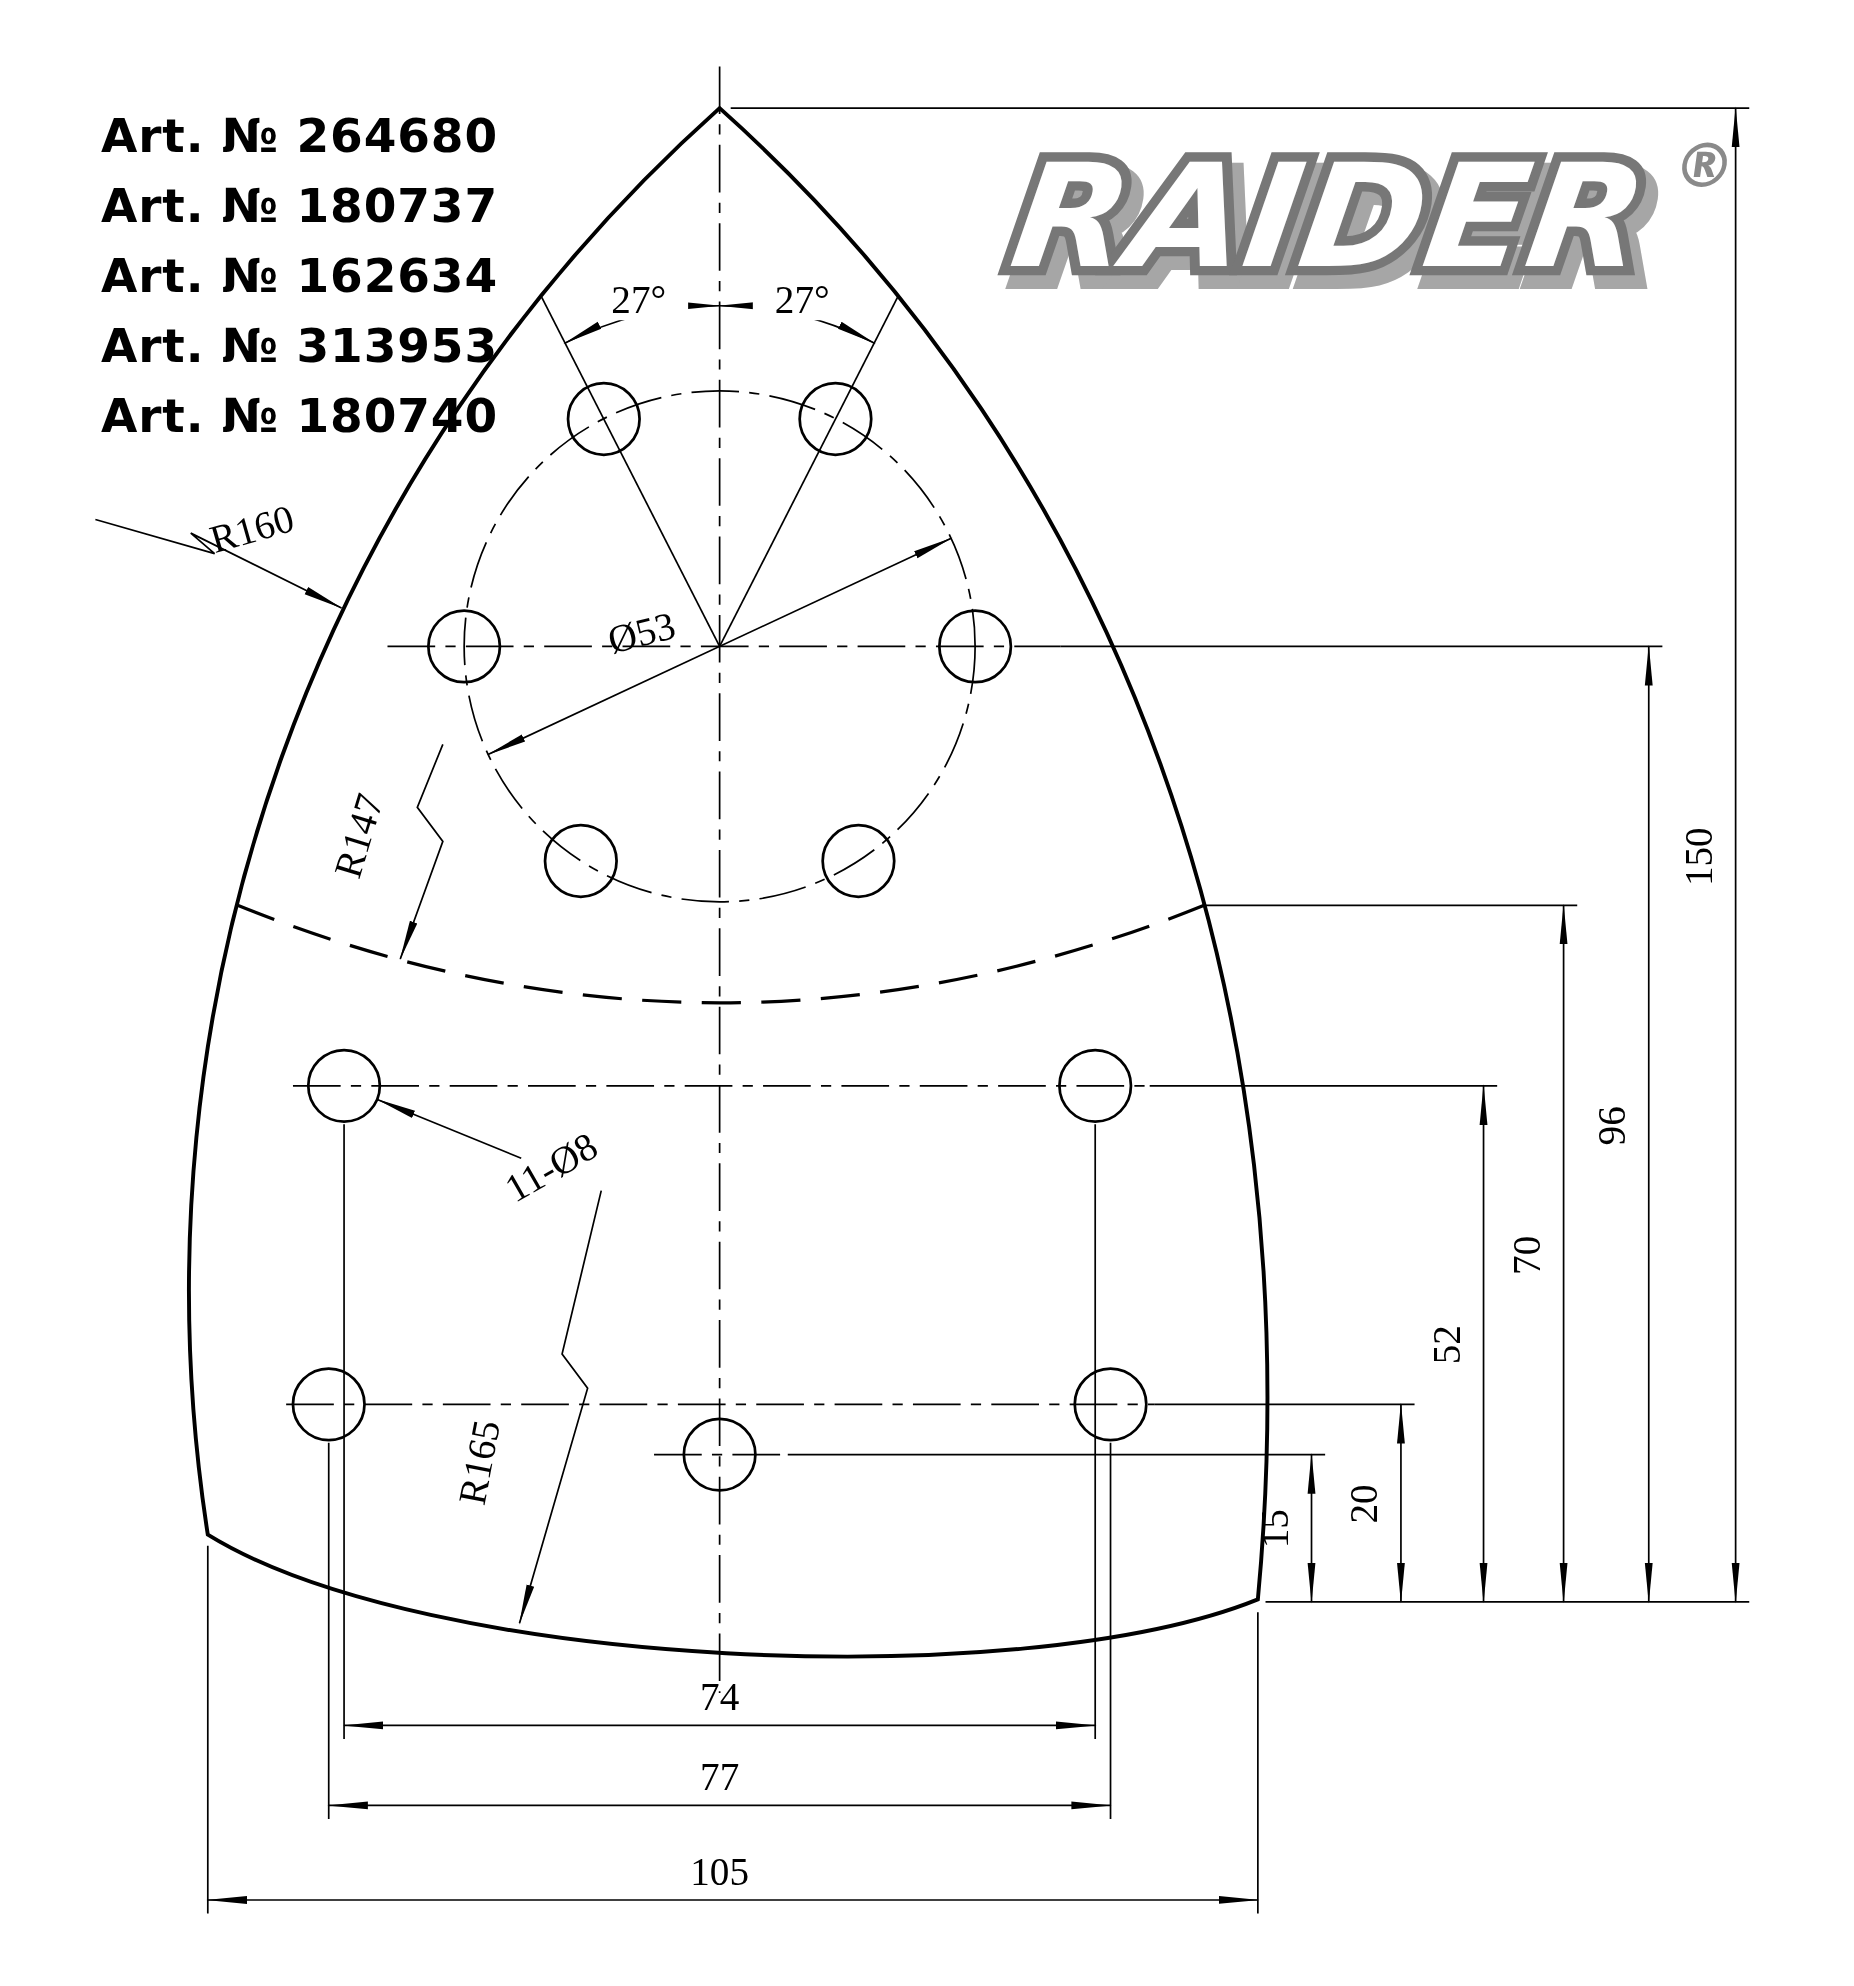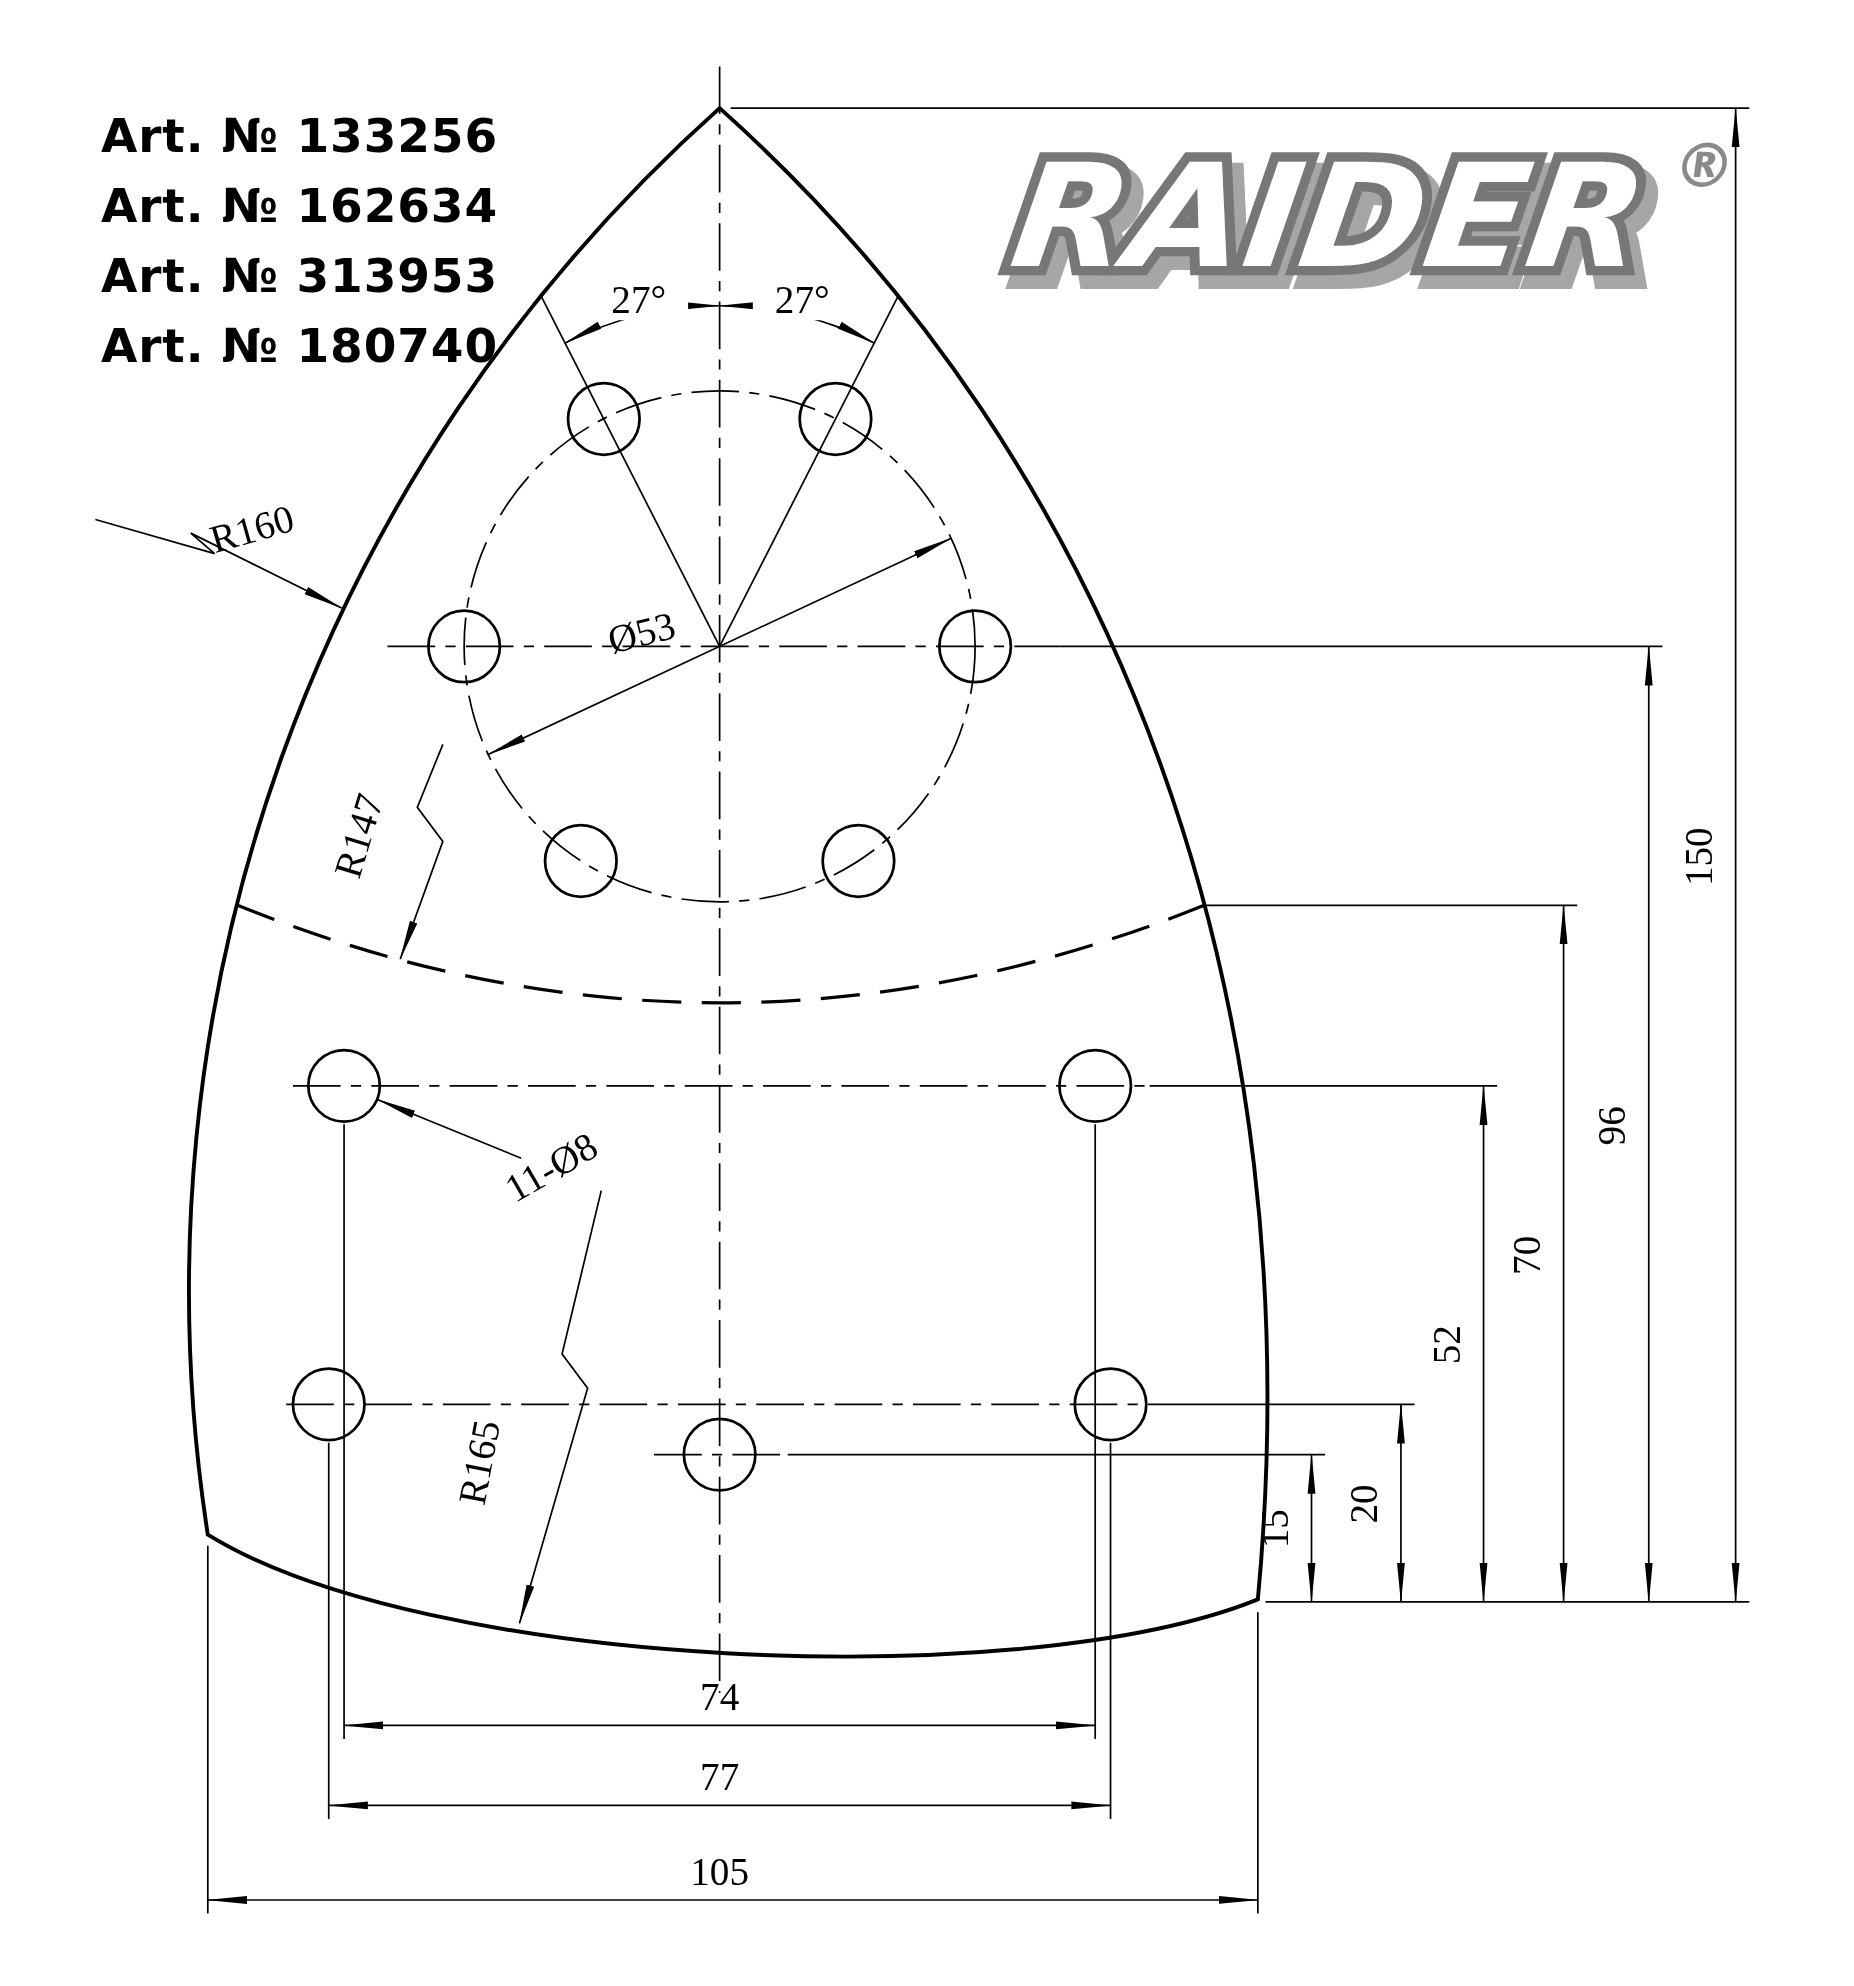--- a/index.html
+++ b/index.html
@@ -15,21 +15,22 @@
   .cl{stroke:#000;stroke-width:2;fill:none;stroke-dasharray:56 12 12 12;}
   .dim{stroke:#000;stroke-width:2;fill:none;}
   .dimtext{font-family:"Liberation Serif","DejaVu Serif",serif;font-size:46px;fill:#000;}
 </style>
 </head>
 <body>
 
 <div class="page">
 
   <div class="articles">
-    <div>Art. № 133256</div>
+    <div>Art. № 264680</div>
+    <div>Art. № 180737</div>
     <div>Art. № 162634</div>
     <div>Art. № 313953</div>
     <div>Art. № 180740</div>
   </div>
 
   <svg width="1854" height="1986" viewBox="0 0 2177 2332">
     <defs>
       <marker id="arr" viewBox="0 0 48 14" refX="46" refY="7" markerWidth="48" markerHeight="14" markerUnits="userSpaceOnUse" orient="auto-start-reverse">
         <path d="M 0,2.4 L 48,7 L 0,11.6 Z" fill="#000"></path>
       </marker>

